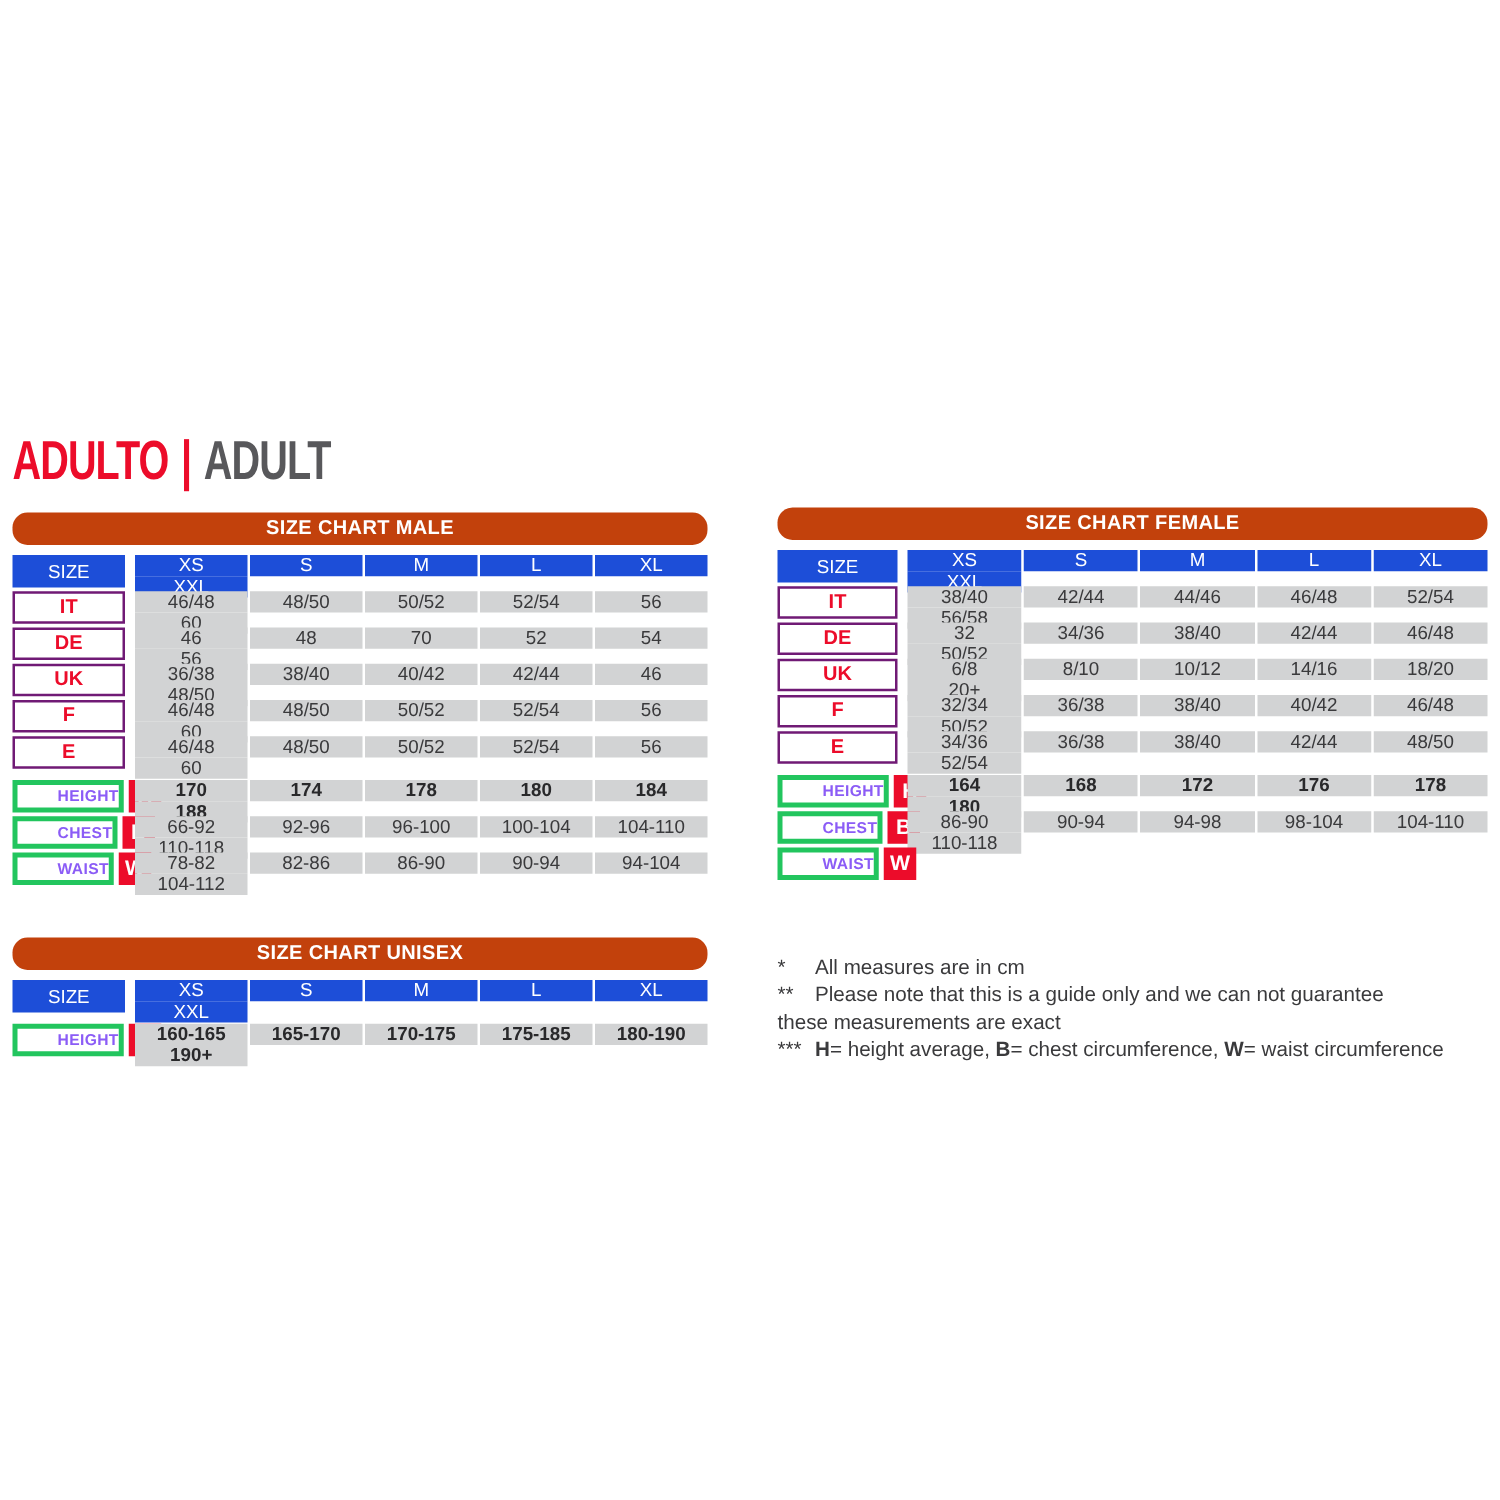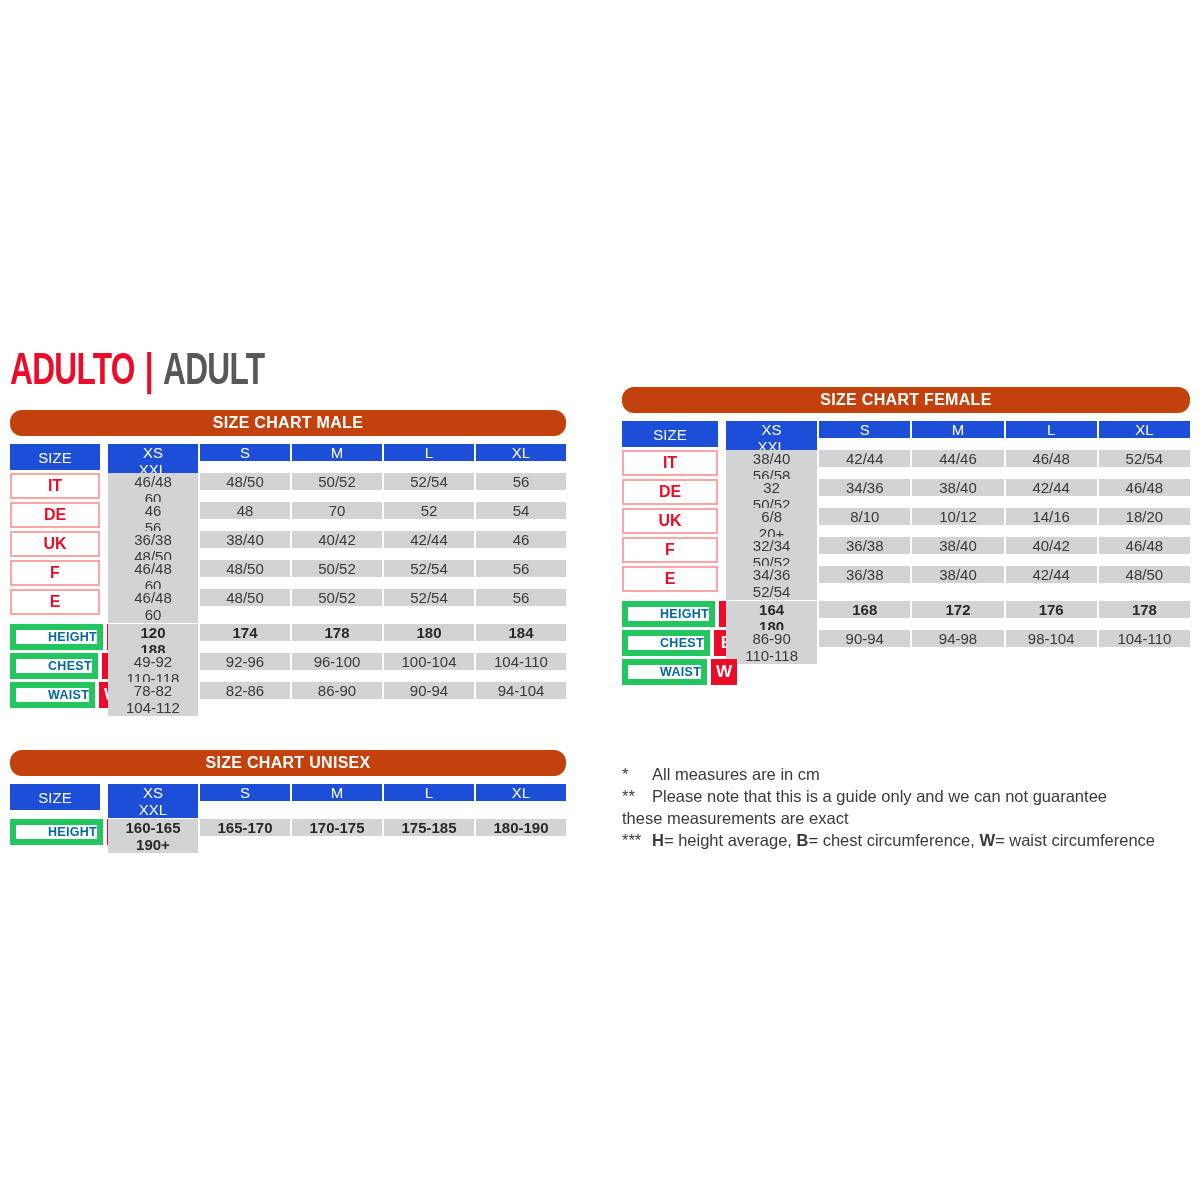--- a/index.html
+++ b/index.html
@@ -9,21 +9,21 @@
   
   .page-title { position:absolute; left:10px; top:344px; font-size:44px; font-weight:bold;
     white-space:nowrap; transform:scaleX(0.72); transform-origin:left center; letter-spacing:-1px; }
   .t-red   { color:#ec0c2a; }
   .t-sep   { color:#ec0c2a; margin:0 14px; font-weight:bold; }
   .t-gray  { color:#58585b; }
 
   
   .tablewrap { position:absolute; }
   .tw-male   { left:10px;  top:410px; width:556px; }
-  .tw-female { left:622px; top:387px; width:568px; }
+  .tw-female { left:622px; top:406px; width:568px; }
   .tw-unisex { left:10px;  top:750px; width:556px; }
 
   .bar { height:26px; background:#c2410c; color:#ffffff; font-weight:bold; font-size:16px;
     display:flex; align-items:center; justify-content:center; letter-spacing:.3px;border-radius:12px; }
 
   .row { display:flex; height:26px; margin-top:3px; }
   .row.hdr { margin-top:8px; }
   .row.msec-first { margin-top:9px; }
 
   .side { width:90px; flex:none; display:flex; }
@@ -32,25 +32,25 @@
   .cells { flex:1; margin-left:8px; display:grid; grid-template-columns:repeat(5,1fr); column-gap:2px; }
 
   .hcell { background:#1d4ed8; color:#ffffff; font-size:15px;
     display:flex; align-items:center; justify-content:center; }
   .side .hcell { width:100%; }
 
   .cell { background:#d2d3d4; color:#3a3a3c; font-size:15px;
     display:flex; align-items:center; justify-content:center; }
   .cell.b { font-weight:bold; color:#29292b; }
 
-  .lblbox { flex:1; background:#ffffff; border:2px solid #fca5a5; color:#ec0c2a;
+  .lblbox { flex:1; background:#ffffff; border:2px solid #701a75; color:#ec0c2a;
     font-weight:bold; font-size:16px; display:flex; align-items:center; justify-content:center; }
 
   .mwrap { display:flex; width:100%; }
-  .mlbl { flex:1; background:#ffffff; border:6px solid #22c55e; color:#0369a1;
+  .mlbl { flex:1; background:#ffffff; border:4px solid #22c55e; color:#8b5cf6;
     font-weight:bold; font-size:12.5px; letter-spacing:.3px;
     display:flex; align-items:center; justify-content:center;padding-left:32px; }
   .letter { width:26px; flex:none; margin-left:4px; background:#ec0c2a; color:#ffffff;
     font-weight:bold; font-size:17px; display:flex; align-items:center; justify-content:center; }
 
   
   .fnotes { position:absolute; left:622px; top:763px; width:578px;
     color:#3a3a3c; font-size:16.5px; line-height:22px; }
   .fline { display:flex; }
   .fmark { width:30px; flex:none; }
@@ -152,38 +152,38 @@
   </div>
 
   <div class="row msec-first">
     <div class="side">
         <div class="mwrap">
       <div class="mlbl">HEIGHT</div>
       <div class="letter">H</div>
     </div>
       </div>
     <div class="cells">
-      <div class="cell b">120</div>
+      <div class="cell b">170</div>
       <div class="cell b">174</div>
       <div class="cell b">178</div>
       <div class="cell b">180</div>
       <div class="cell b">184</div>
       <div class="cell b">188</div>
     </div>
   </div>
 
   <div class="row">
     <div class="side">
         <div class="mwrap">
       <div class="mlbl">CHEST</div>
       <div class="letter">B</div>
     </div>
       </div>
     <div class="cells">
-      <div class="cell">49-92</div>
+      <div class="cell">66-92</div>
       <div class="cell">92-96</div>
       <div class="cell">96-100</div>
       <div class="cell">100-104</div>
       <div class="cell">104-110</div>
       <div class="cell">110-118</div>
     </div>
   </div>
 
   <div class="row">
     <div class="side">

